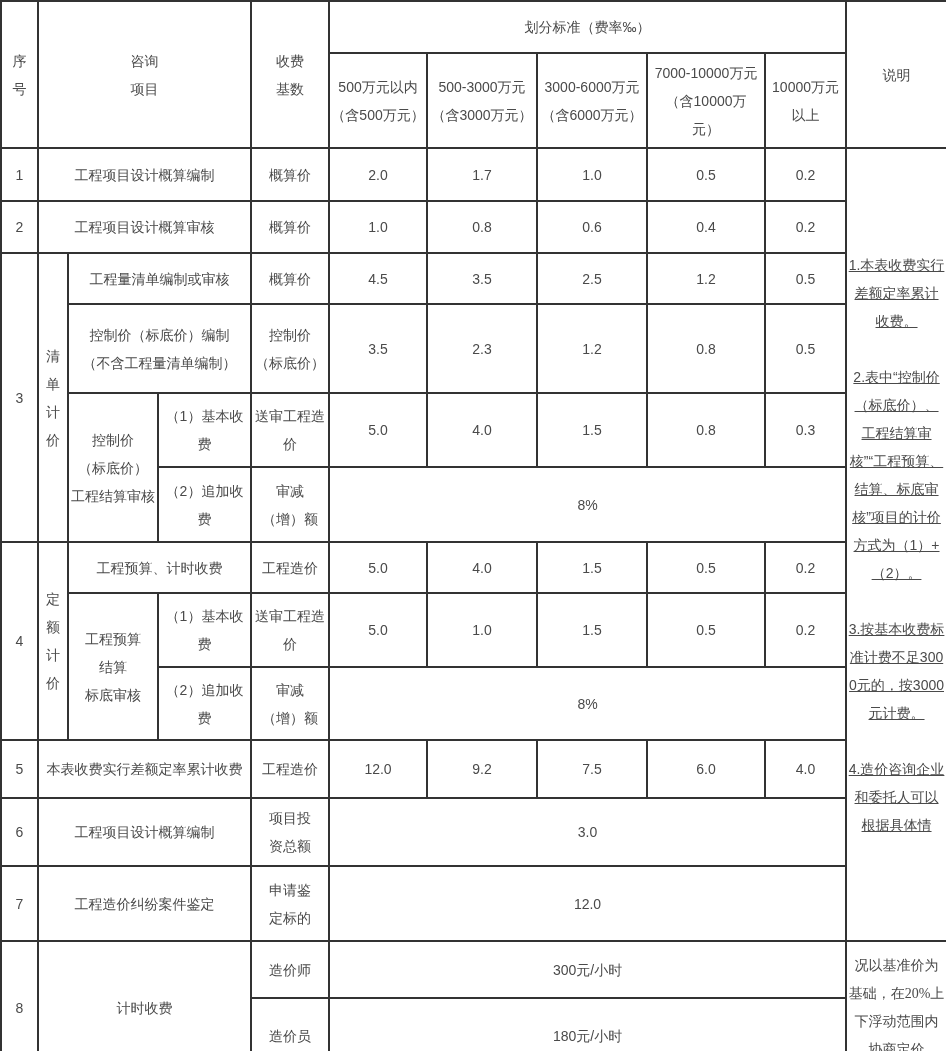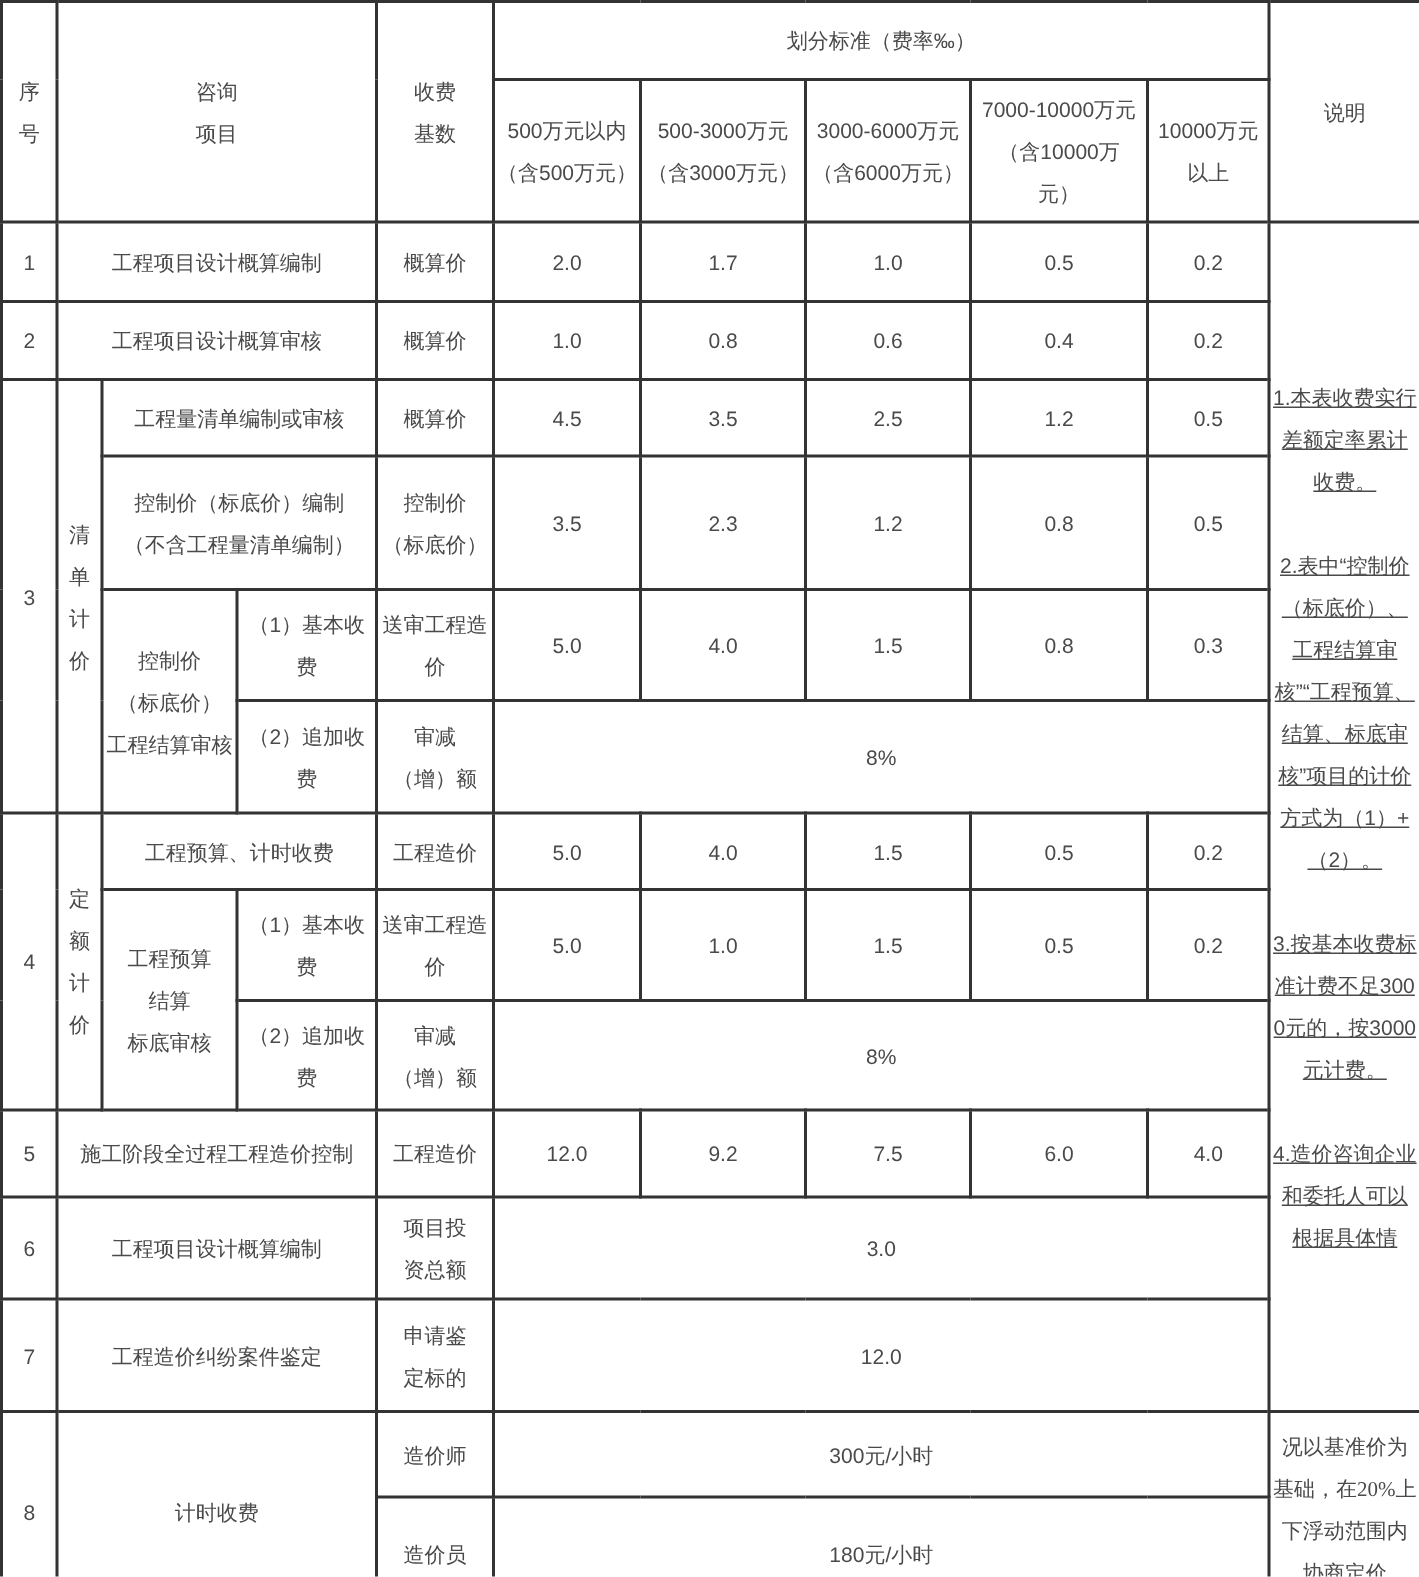--- a/index.html
+++ b/index.html
@@ -183,21 +183,21 @@
   <tr style="height:73px">
     <td>（2）追加收
 费</td>
     <td>审减
 （增）额</td>
     <td colspan="5">8%</td>
   </tr>
 
   <tr style="height:58px">
     <td>5</td>
-    <td colspan="3">施工阶段全过程工程造价控制</td>
+    <td colspan="3">本表收费实行差额定率累计收费</td>
     <td>工程造价</td>
     <td>12.0</td>
     <td>9.2</td>
     <td>7.5</td>
     <td>6.0</td>
     <td>4.0</td>
   </tr>
 
   <tr style="height:68px">
     <td>6</td>

